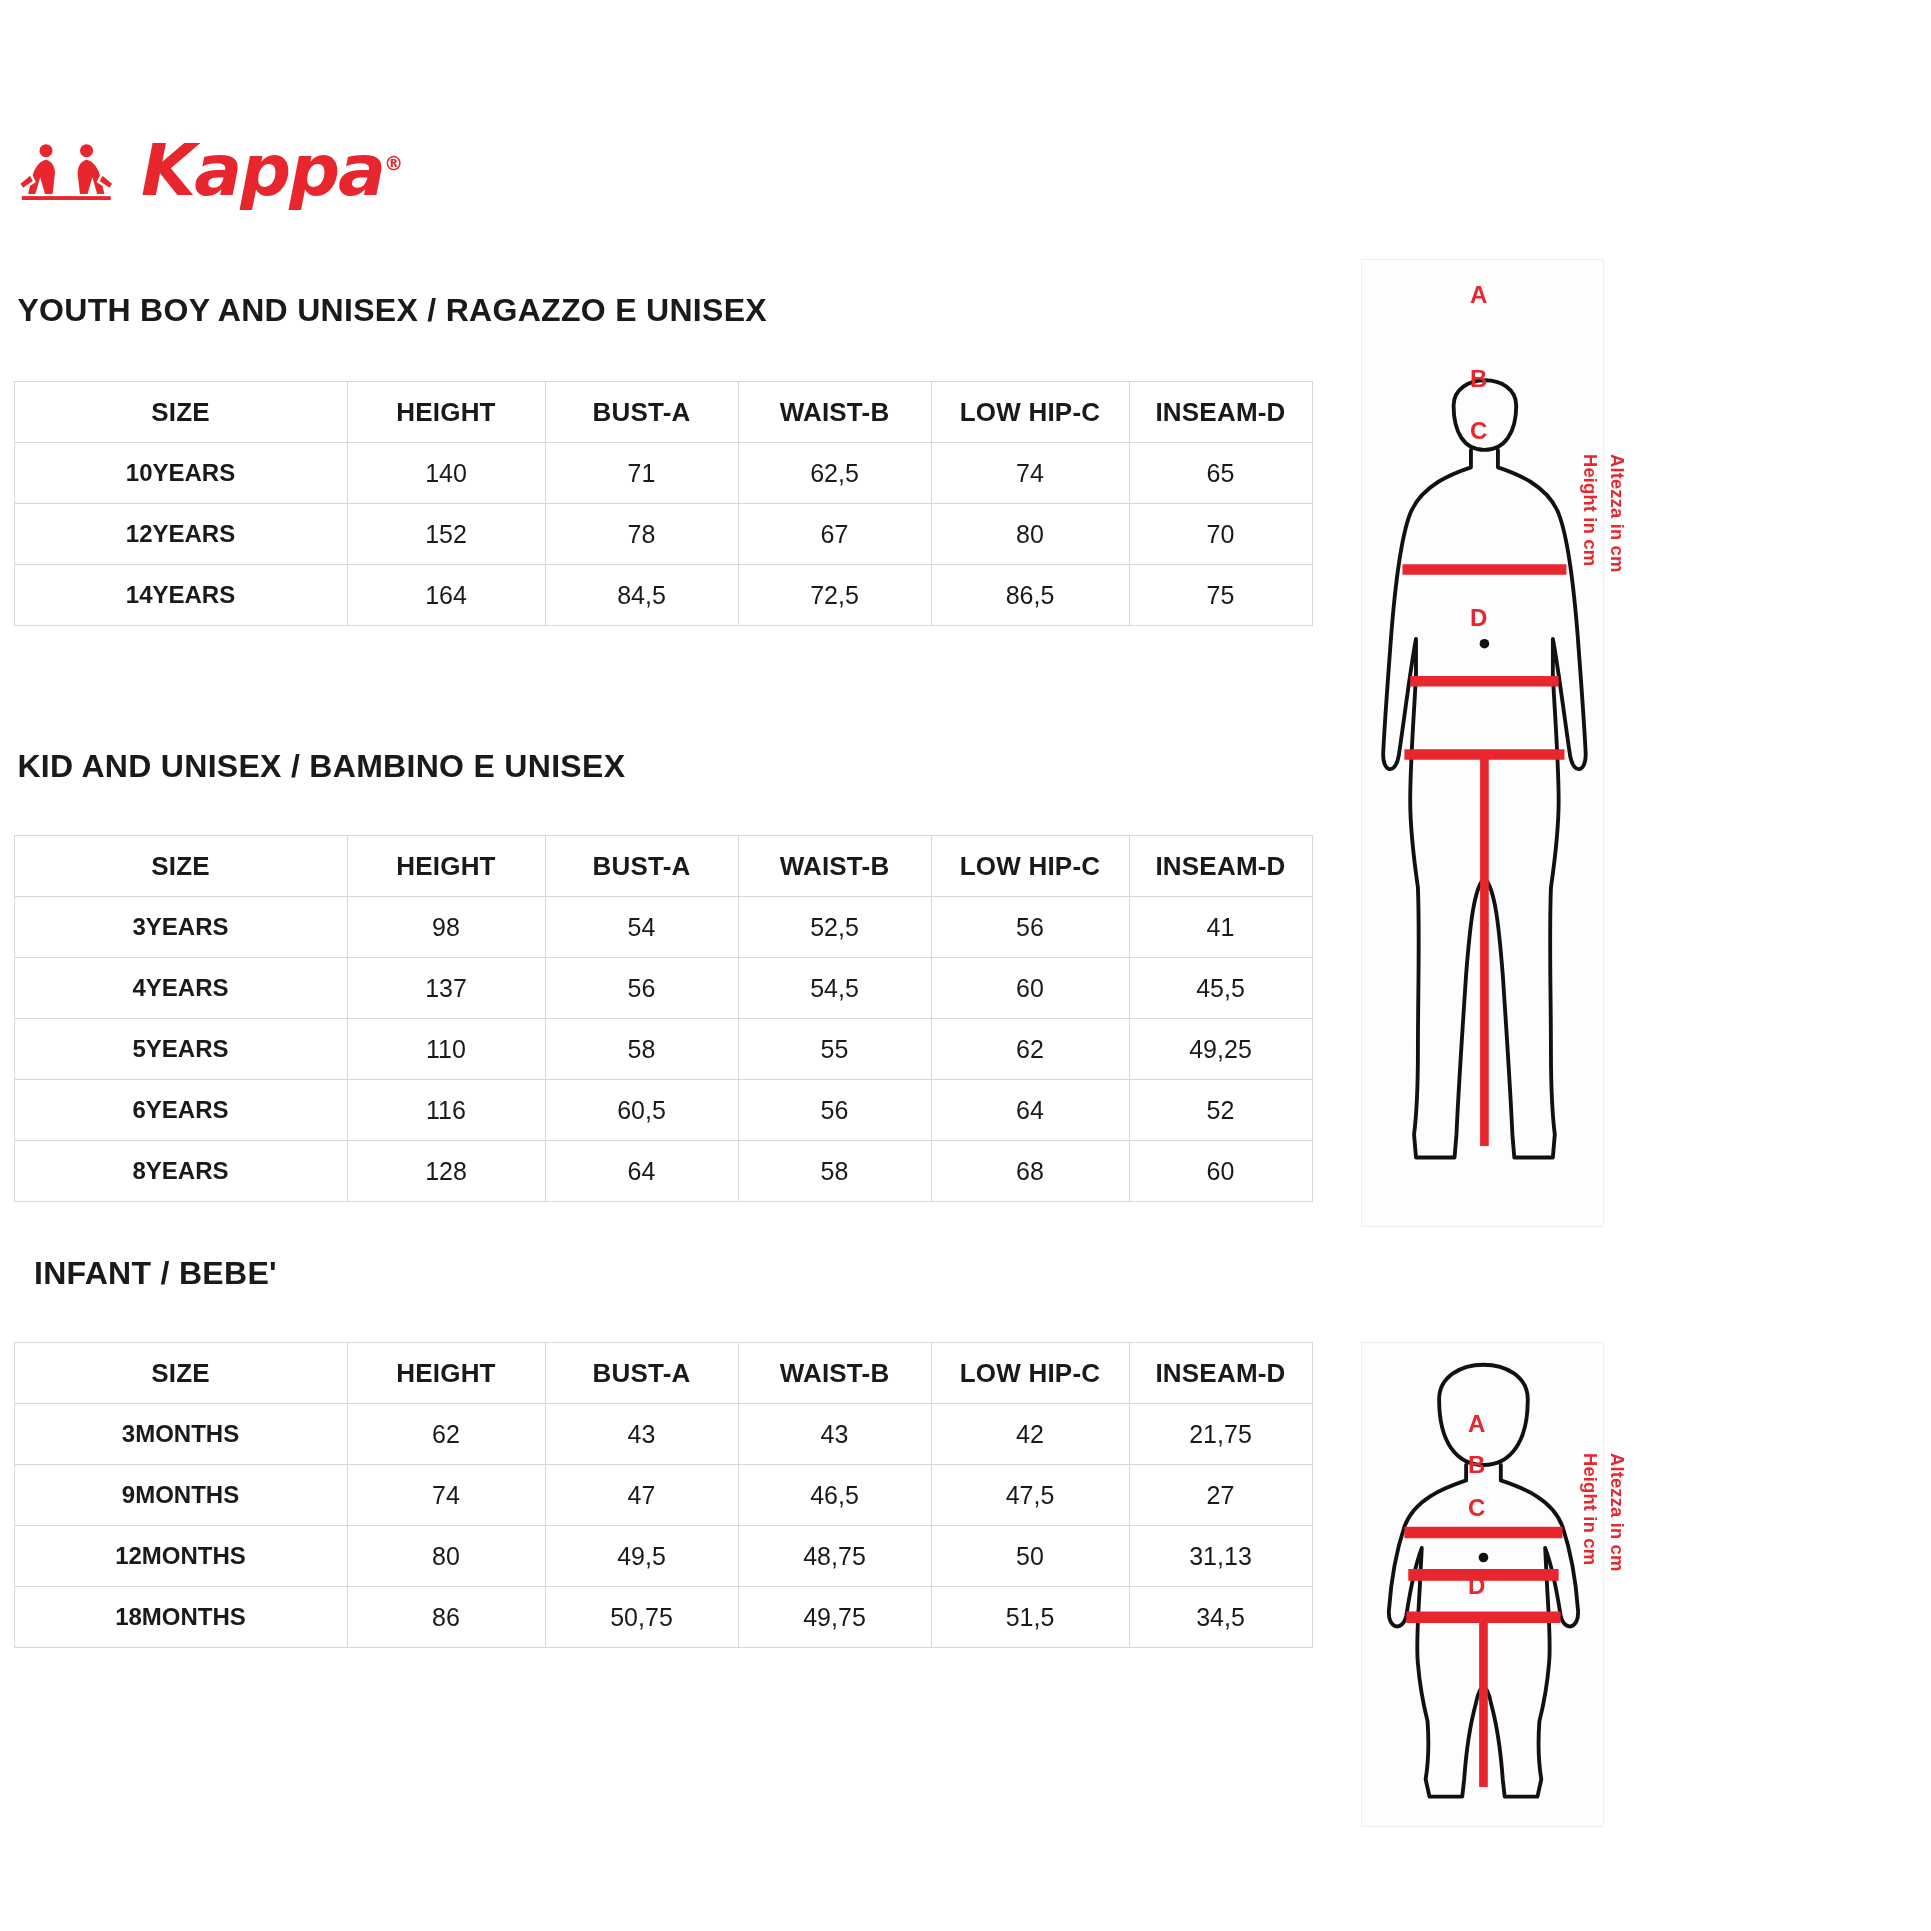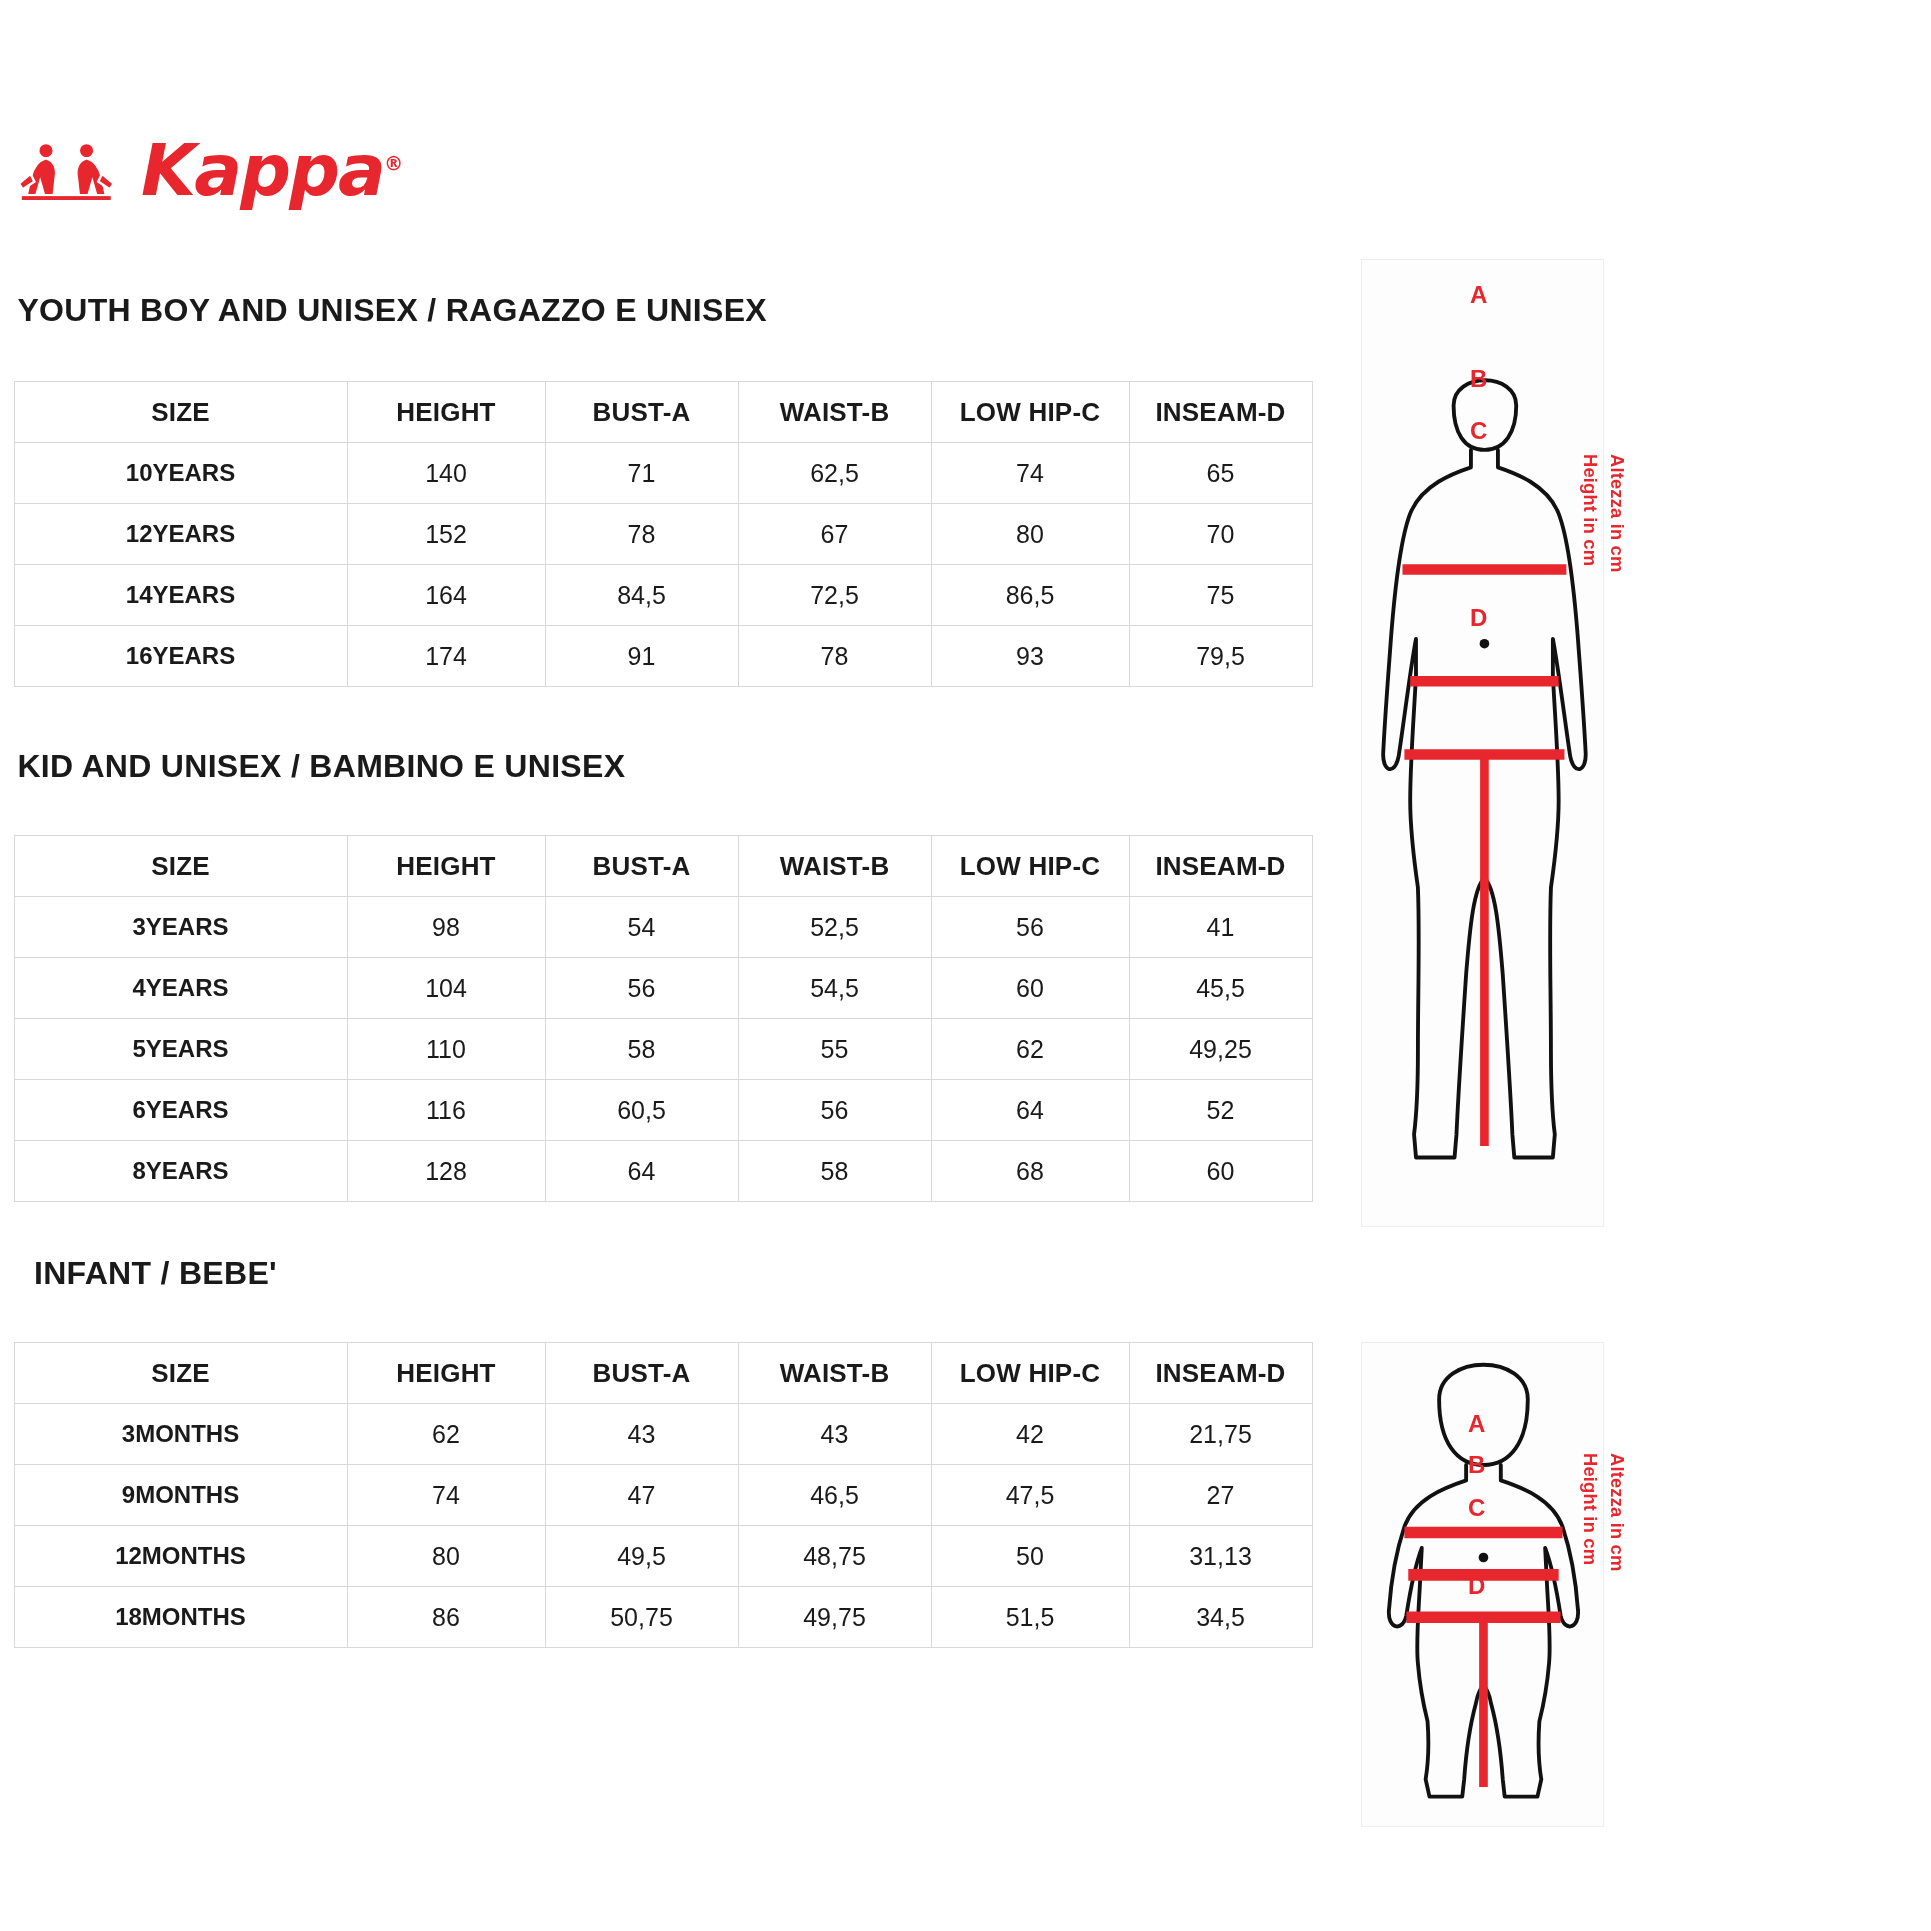--- a/index.html
+++ b/index.html
@@ -212,28 +212,20 @@
         <td>70</td>
       </tr>
       <tr>
         <td class="size-cell">14YEARS</td>
         <td>164</td>
         <td>84,5</td>
         <td>72,5</td>
         <td>86,5</td>
         <td>75</td>
       </tr>
-      <tr>
-        <td class="size-cell">16YEARS</td>
-        <td>174</td>
-        <td>91</td>
-        <td>78</td>
-        <td>93</td>
-        <td>79,5</td>
-      </tr>
     </tbody>
   </table>
 
   <div class="section-title" id="title-kid">KID AND UNISEX / BAMBINO E UNISEX</div>
 
   <table class="size-table" id="table-kid">
     <colgroup>
       <col class="c-size">
         <col class="c-height">
         <col class="c-bust">
@@ -255,21 +247,21 @@
       <tr>
         <td class="size-cell">3YEARS</td>
         <td>98</td>
         <td>54</td>
         <td>52,5</td>
         <td>56</td>
         <td>41</td>
       </tr>
       <tr>
         <td class="size-cell">4YEARS</td>
-        <td>104</td>
+        <td>137</td>
         <td>56</td>
         <td>54,5</td>
         <td>60</td>
         <td>45,5</td>
       </tr>
       <tr>
         <td class="size-cell">5YEARS</td>
         <td>110</td>
         <td>58</td>
         <td>55</td>

